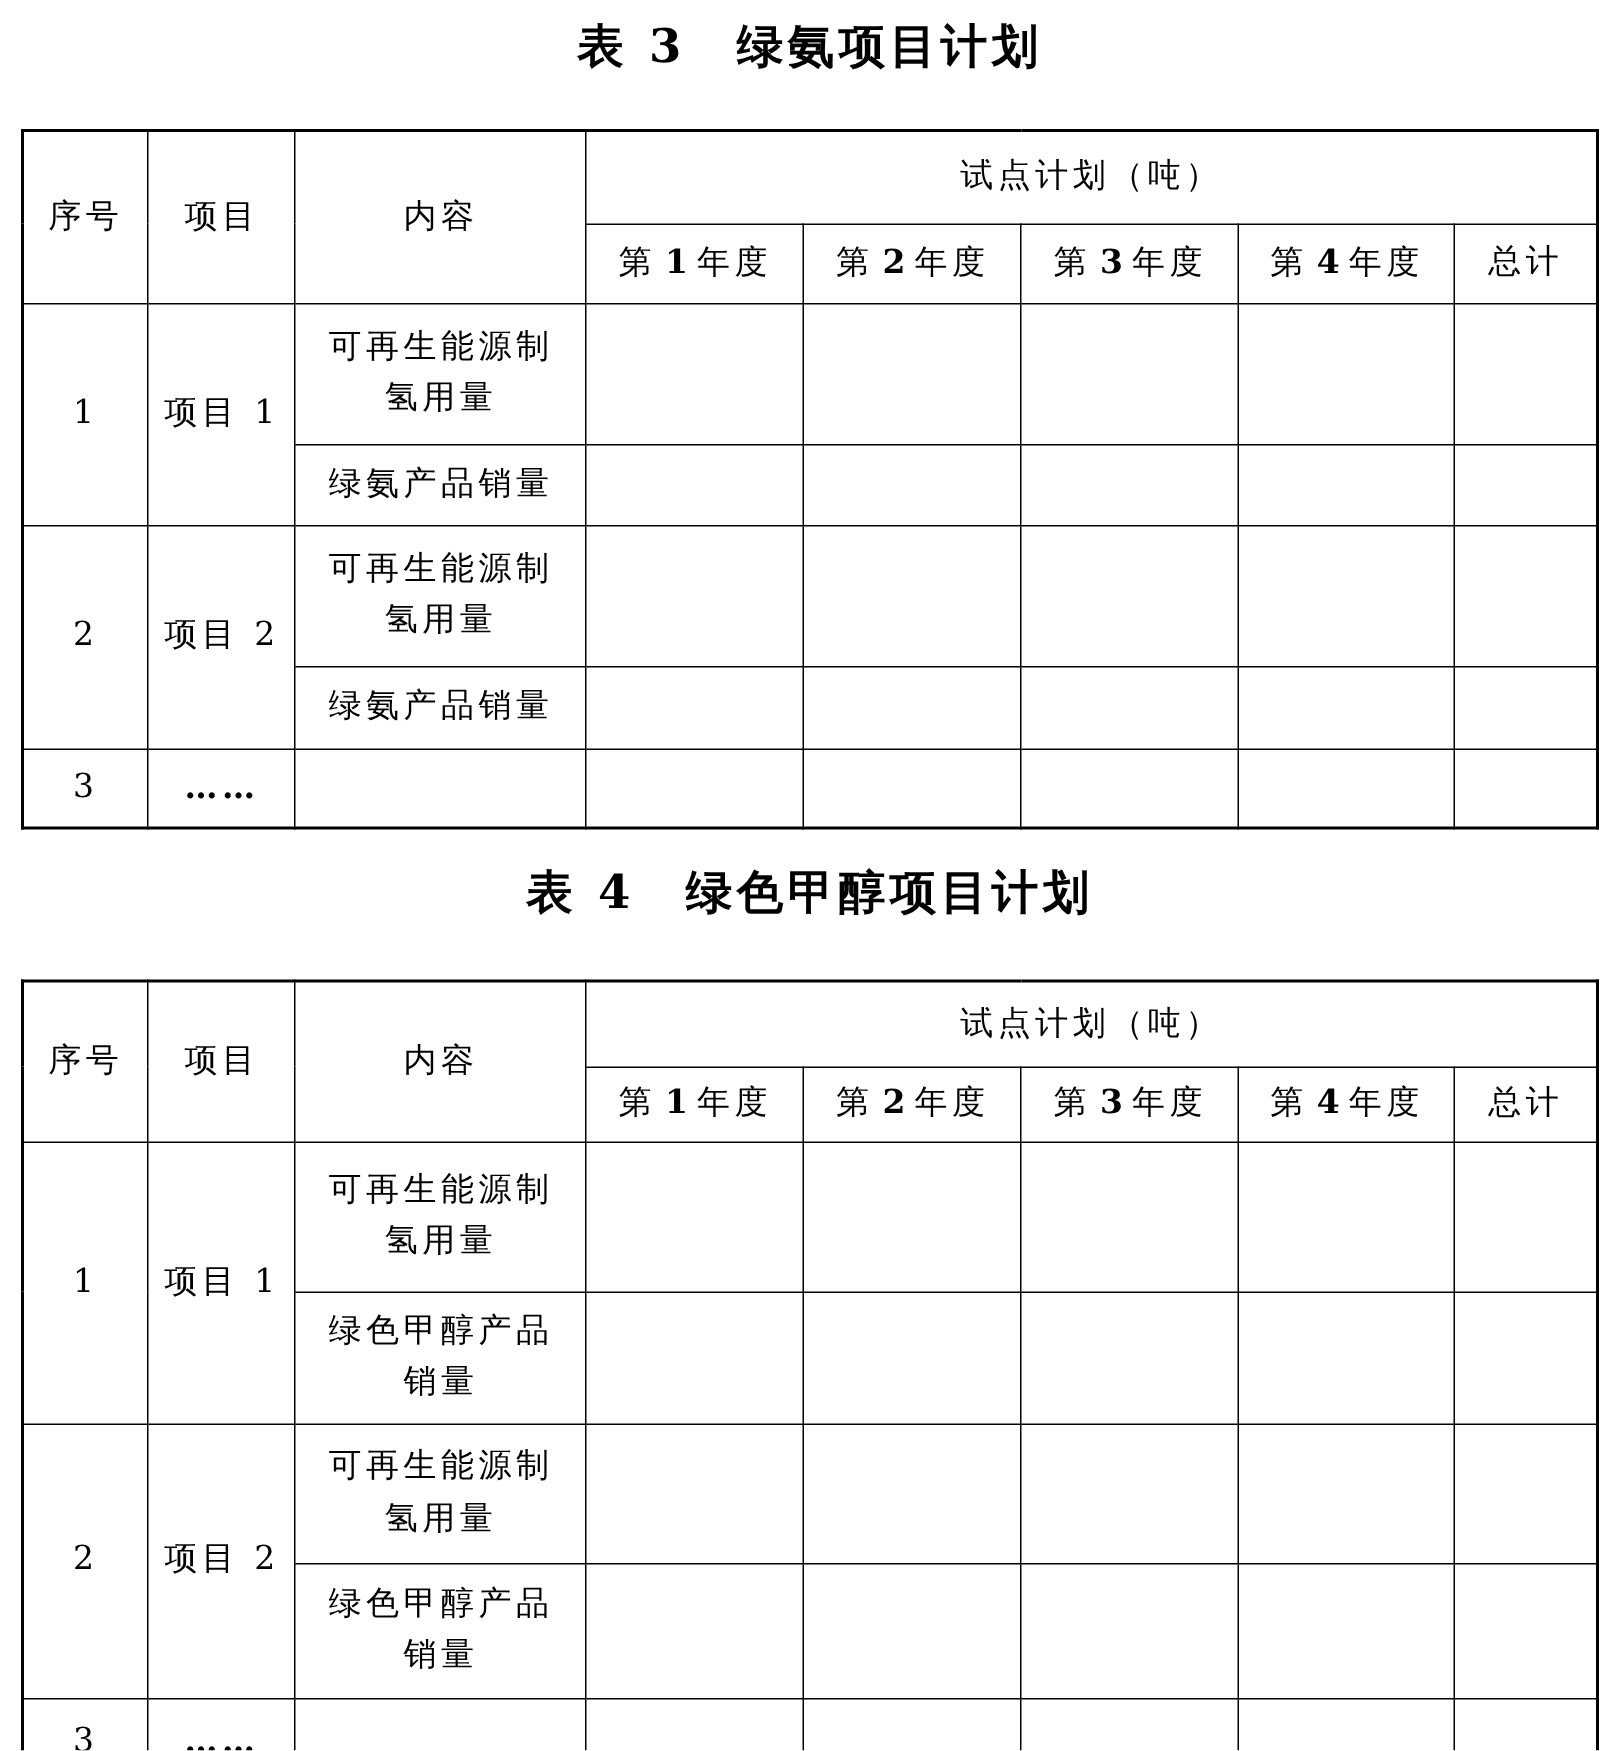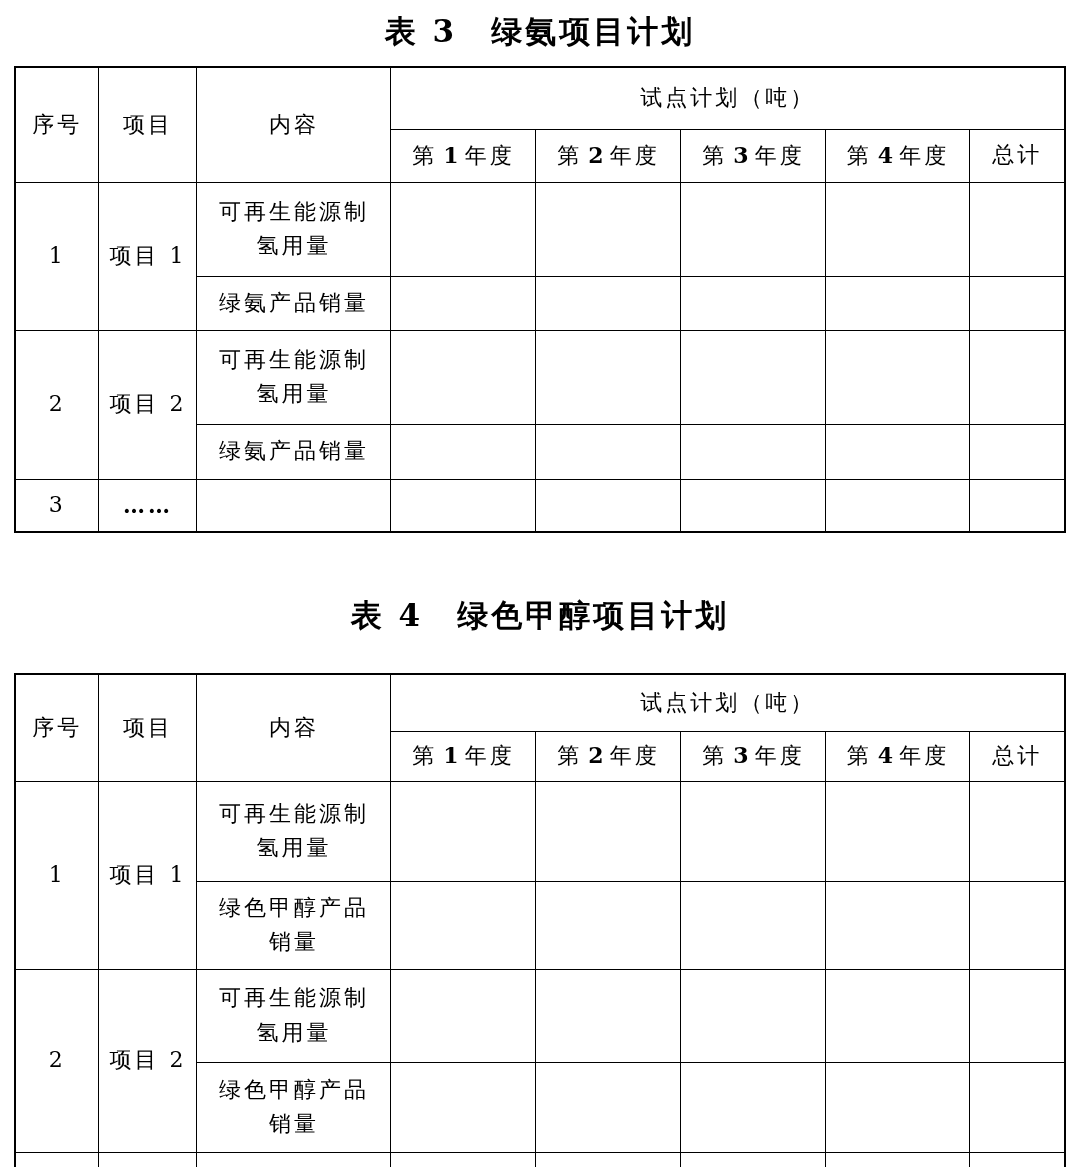--- a/index.html
+++ b/index.html
@@ -17,27 +17,26 @@
     overflow: hidden;
   }
   .tbl-title {
     text-align: center;
     font-size: 31px;
     font-weight: bold;
     letter-spacing: 3px;
     white-space: pre;
   }
   .title-1 {
-    height: 66px;
+    height: 86px;
     line-height: 62px;
   }
   .title-2 {
     height: 100px;
     line-height: 84px;
-    margin-top: 40px;
   }
   table.plan-table {
     border-collapse: collapse;
     table-layout: fixed;
     width: 1050px;
     margin: 0 auto;
     border: 2.5px solid #000000;
   }
   table.plan-table td {
     border: 1.5px solid #000000;

